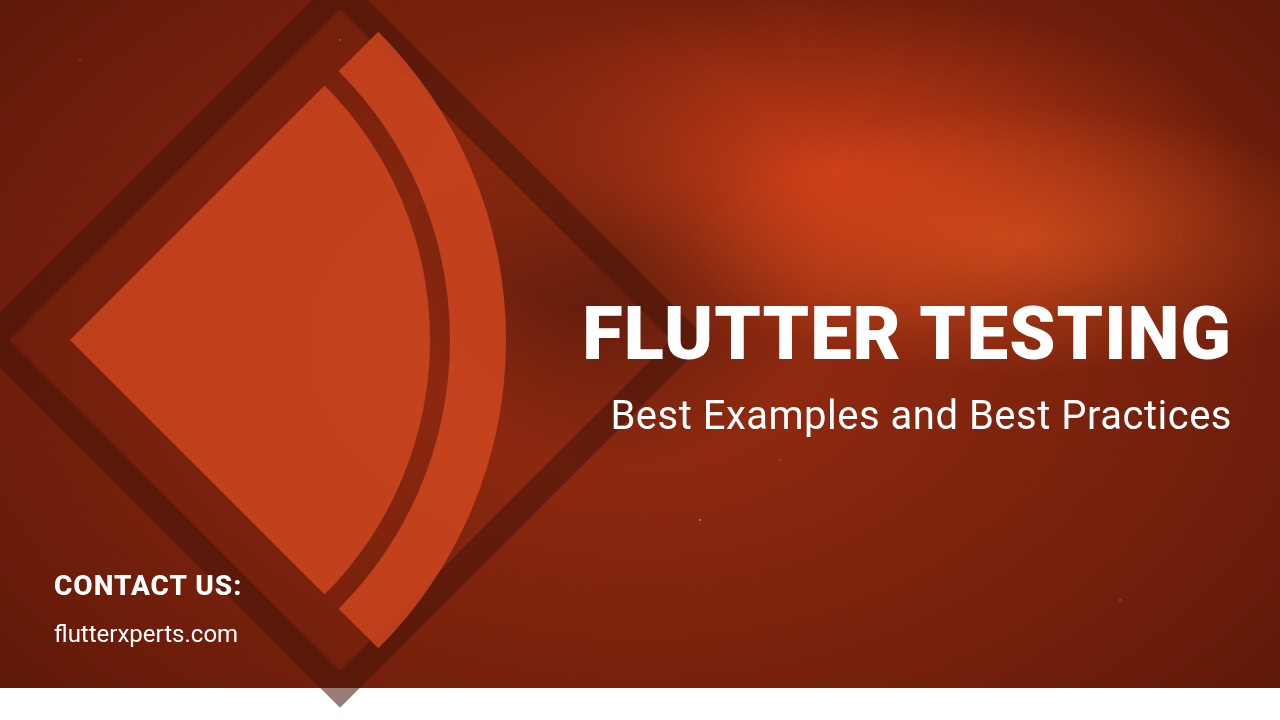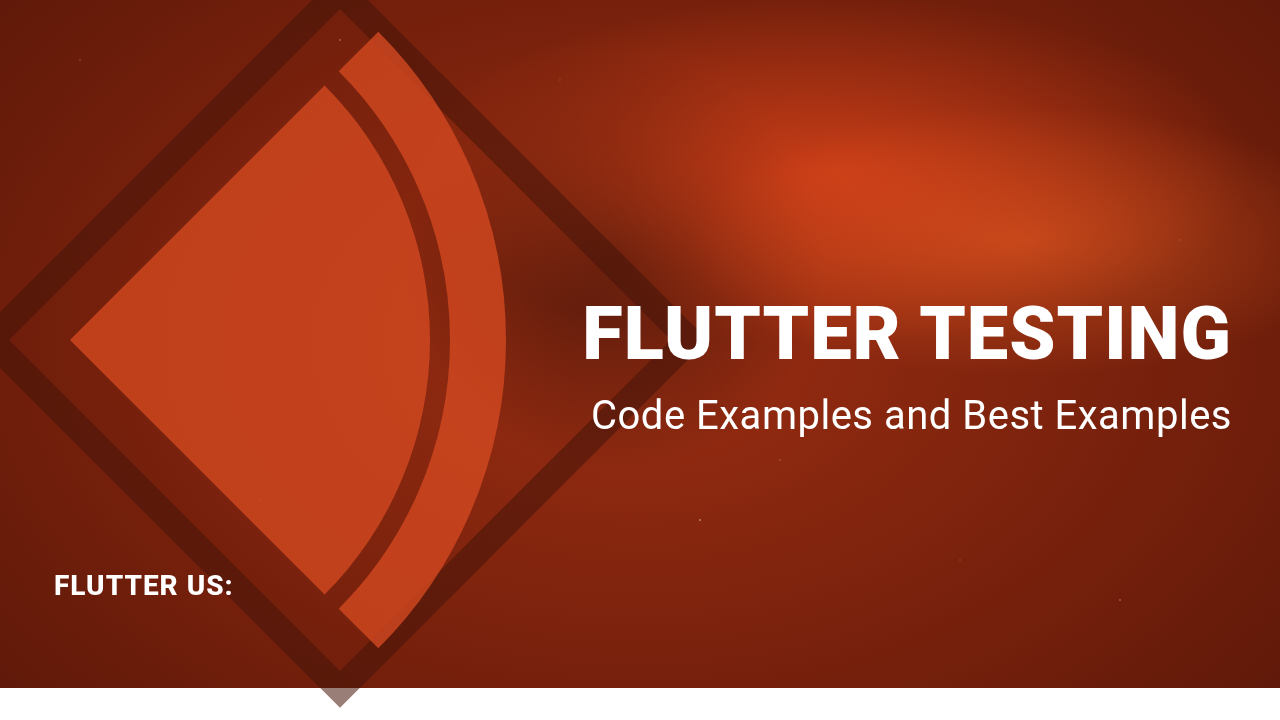--- a/index.html
+++ b/index.html
@@ -117,17 +117,18 @@
 
         <path class="wedge" d="M500 500 L500 140 A360 360 0 0 1 860 500 Z" transform="rotate(45 500 500)"></path>
 
         <path class="arc" d="M500 92 A408 408 0 0 1 908 500" transform="rotate(45 500 500)"></path>
       </svg>
     </div>
   </div>
 
   <div class="heading">FLUTTER TESTING</div>
 
-  <div class="sub">Code Examples and Best Examples</div>
+  <div class="sub">Best Examples and Best Practices</div>
 
-  <div class="contact-label">FLUTTER US:</div>
+  <div class="contact-label">CONTACT US:</div>
 
+  <div class="contact-value">flutterxperts.com</div>
 </div>
 
 </body></html>

